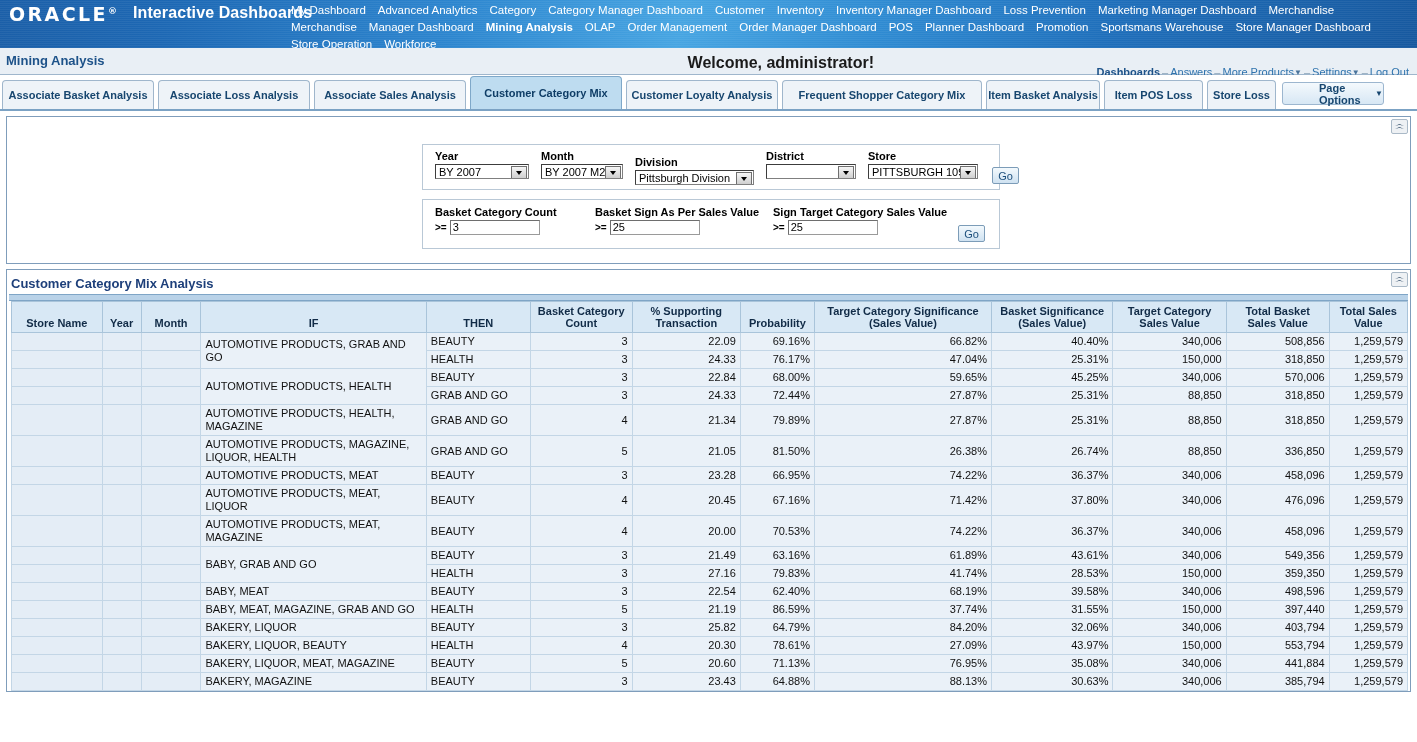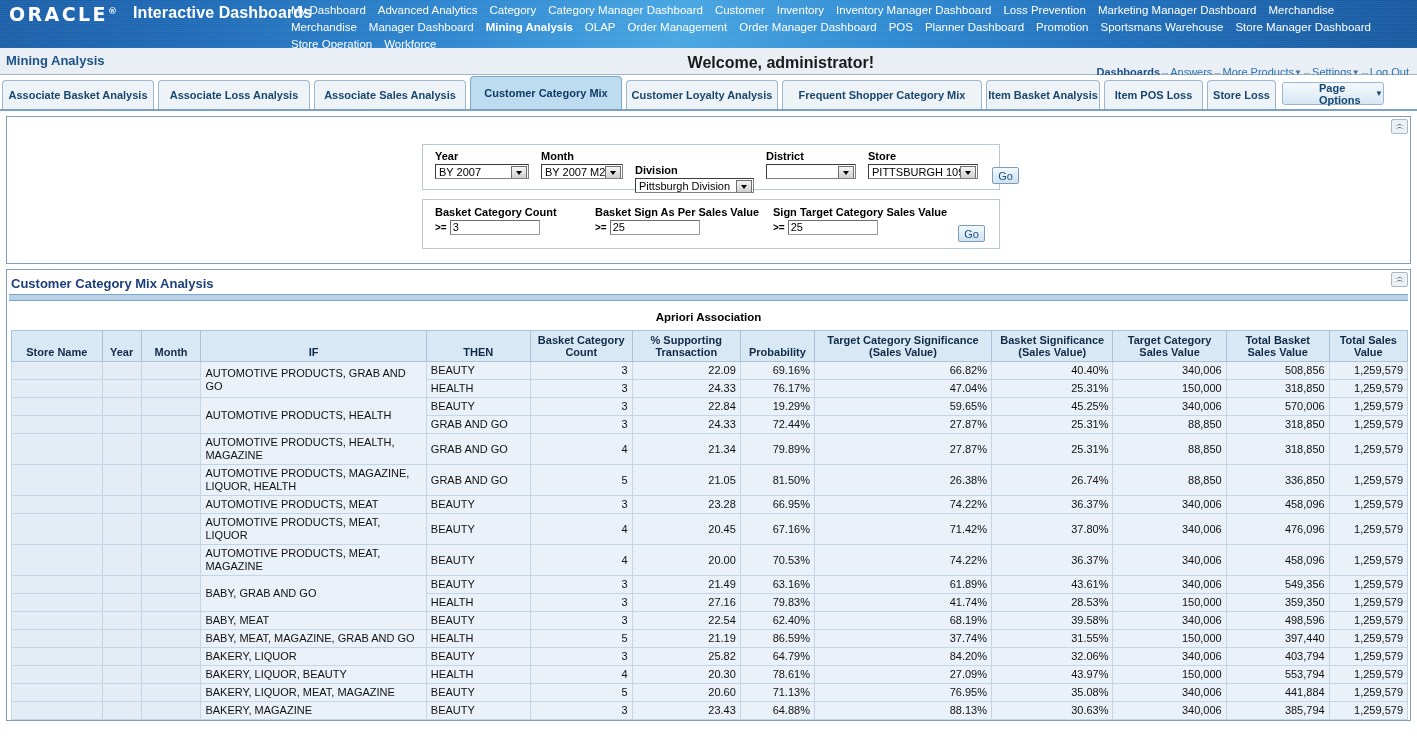--- a/index.html
+++ b/index.html
@@ -295,21 +295,21 @@
         <div class="sel" style="width: 94px;"><span>BY 2007</span><span class="arrow">
             <span class="tri"></span>
           </span></div>
       </div>
       <div class="fld" style="left: 118px; top: 5px;">
         <label>Month</label>
         <div class="sel" style="width: 82px;"><span>BY 2007 M2</span><span class="arrow">
             <span class="tri"></span>
           </span></div>
       </div>
-      <div class="fld" style="left: 212px; top: 19px;">
+      <div class="fld" style="left: 212px; top: 11px;">
         <label>Division</label>
         <div class="sel" style="width: 119px;"><span>Pittsburgh Division</span><span class="arrow">
             <span class="tri"></span>
           </span></div>
       </div>
       <div class="fld" style="left: 343px; top: 5px;">
         <label>District</label>
         <div class="sel" style="width: 90px;"><span></span><span class="arrow">
             <span class="tri"></span>
           </span></div>
@@ -347,21 +347,20 @@
       <div class="gobtn" style="position: absolute; left: 535px; top: 25px;">Go</div>
     </div>
 </div>
 
 <div class="panel" id="report-panel">
   <div class="collapse-btn">
     <span class="chev"></span>
   </div>
   <div class="report-title">Customer Category Mix Analysis</div>
   <div class="title-rule"></div>
-  <div class="apriori">Apriori Association</div>
   <table class="grid">
     <colgroup>
       <col style="width:88px">
         <col style="width:38px">
         <col style="width:58px">
       <col style="width:219px">
         <col style="width:101px">
         <col style="width:99px">
       <col style="width:105px">
         <col style="width:72px">
@@ -425,21 +424,21 @@
           <td class="num">1,259,579</td>
         </tr>
         <tr>
           <td class="txt blank"></td>
           <td class="txt blank"></td>
           <td class="txt blank"></td>
           <td class="txt" rowspan="2">AUTOMOTIVE PRODUCTS, HEALTH</td>
           <td class="txt">BEAUTY</td>
           <td class="num">3</td>
           <td class="num">22.84</td>
-          <td class="num">19.29%</td>
+          <td class="num">68.00%</td>
           <td class="num">59.65%</td>
           <td class="num">45.25%</td>
           <td class="num">340,006</td>
           <td class="num">570,006</td>
           <td class="num">1,259,579</td>
         </tr>
         <tr>
           <td class="txt blank"></td>
           <td class="txt blank"></td>
           <td class="txt blank"></td>

